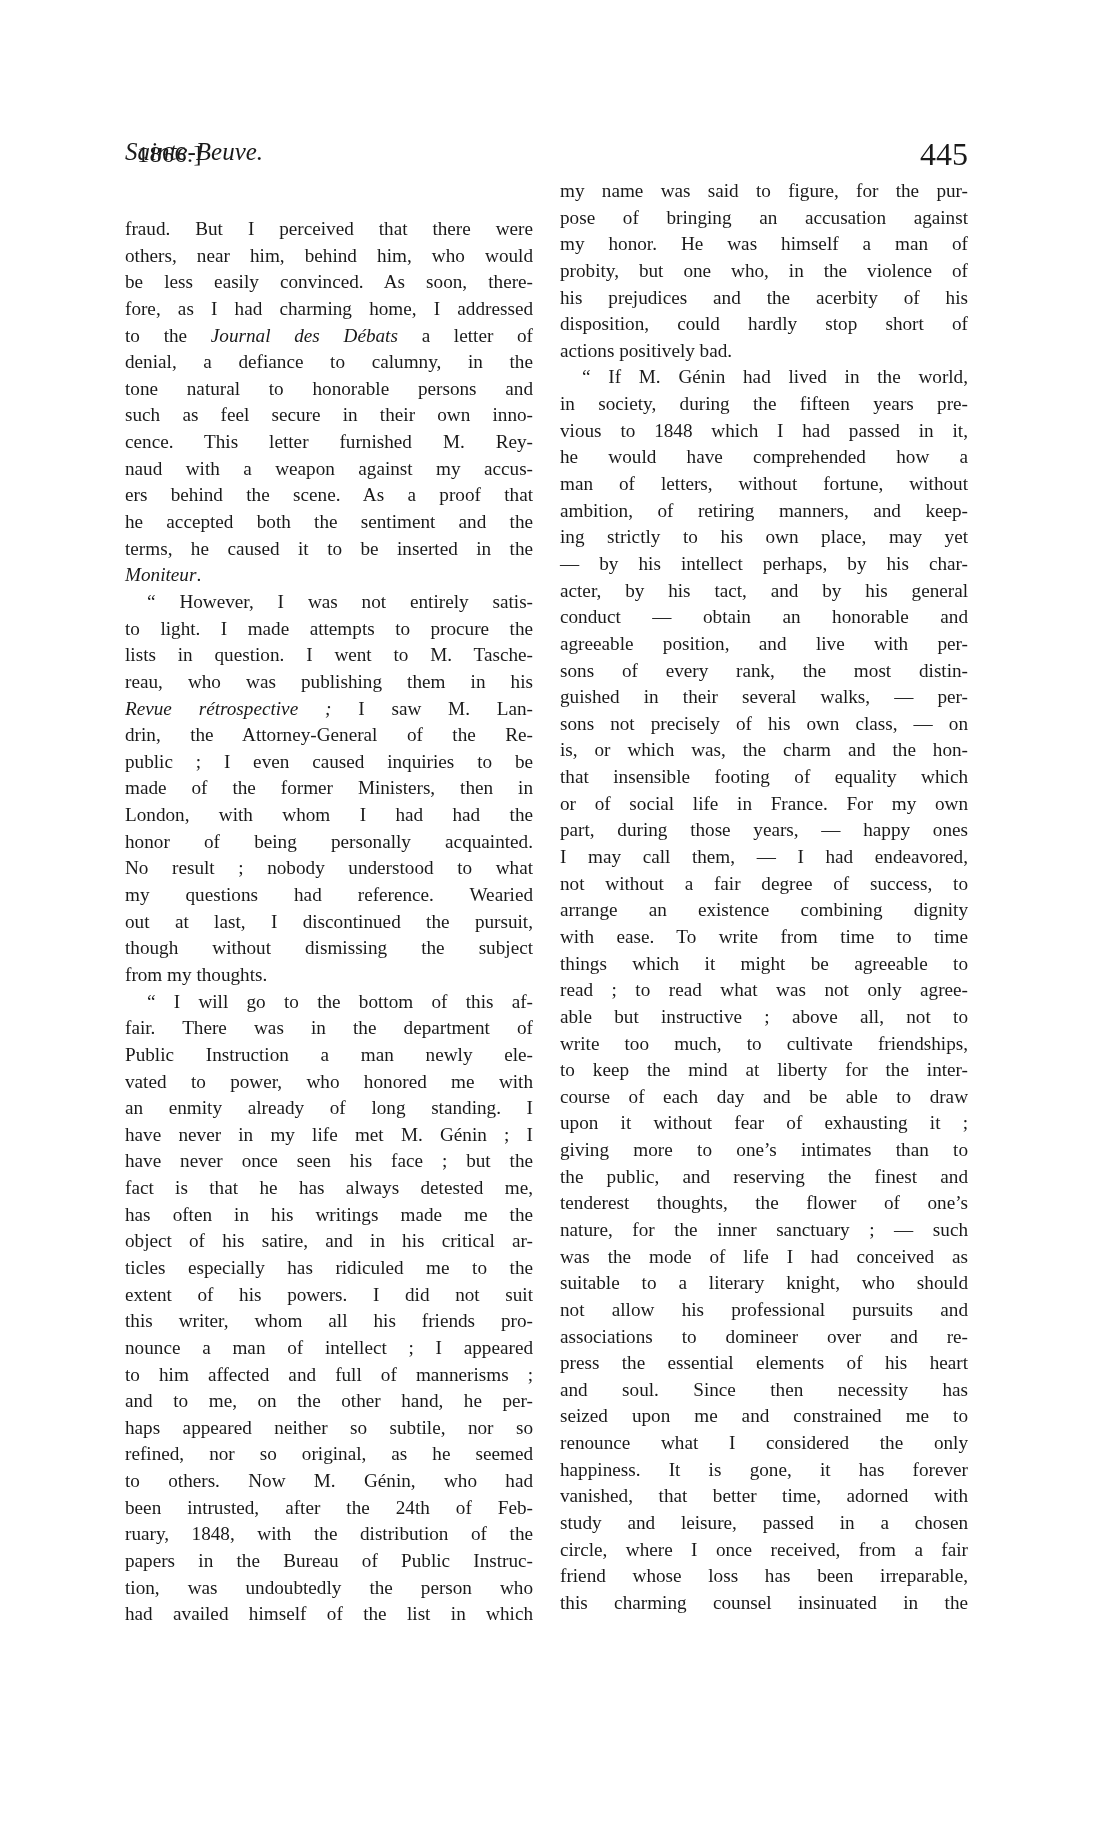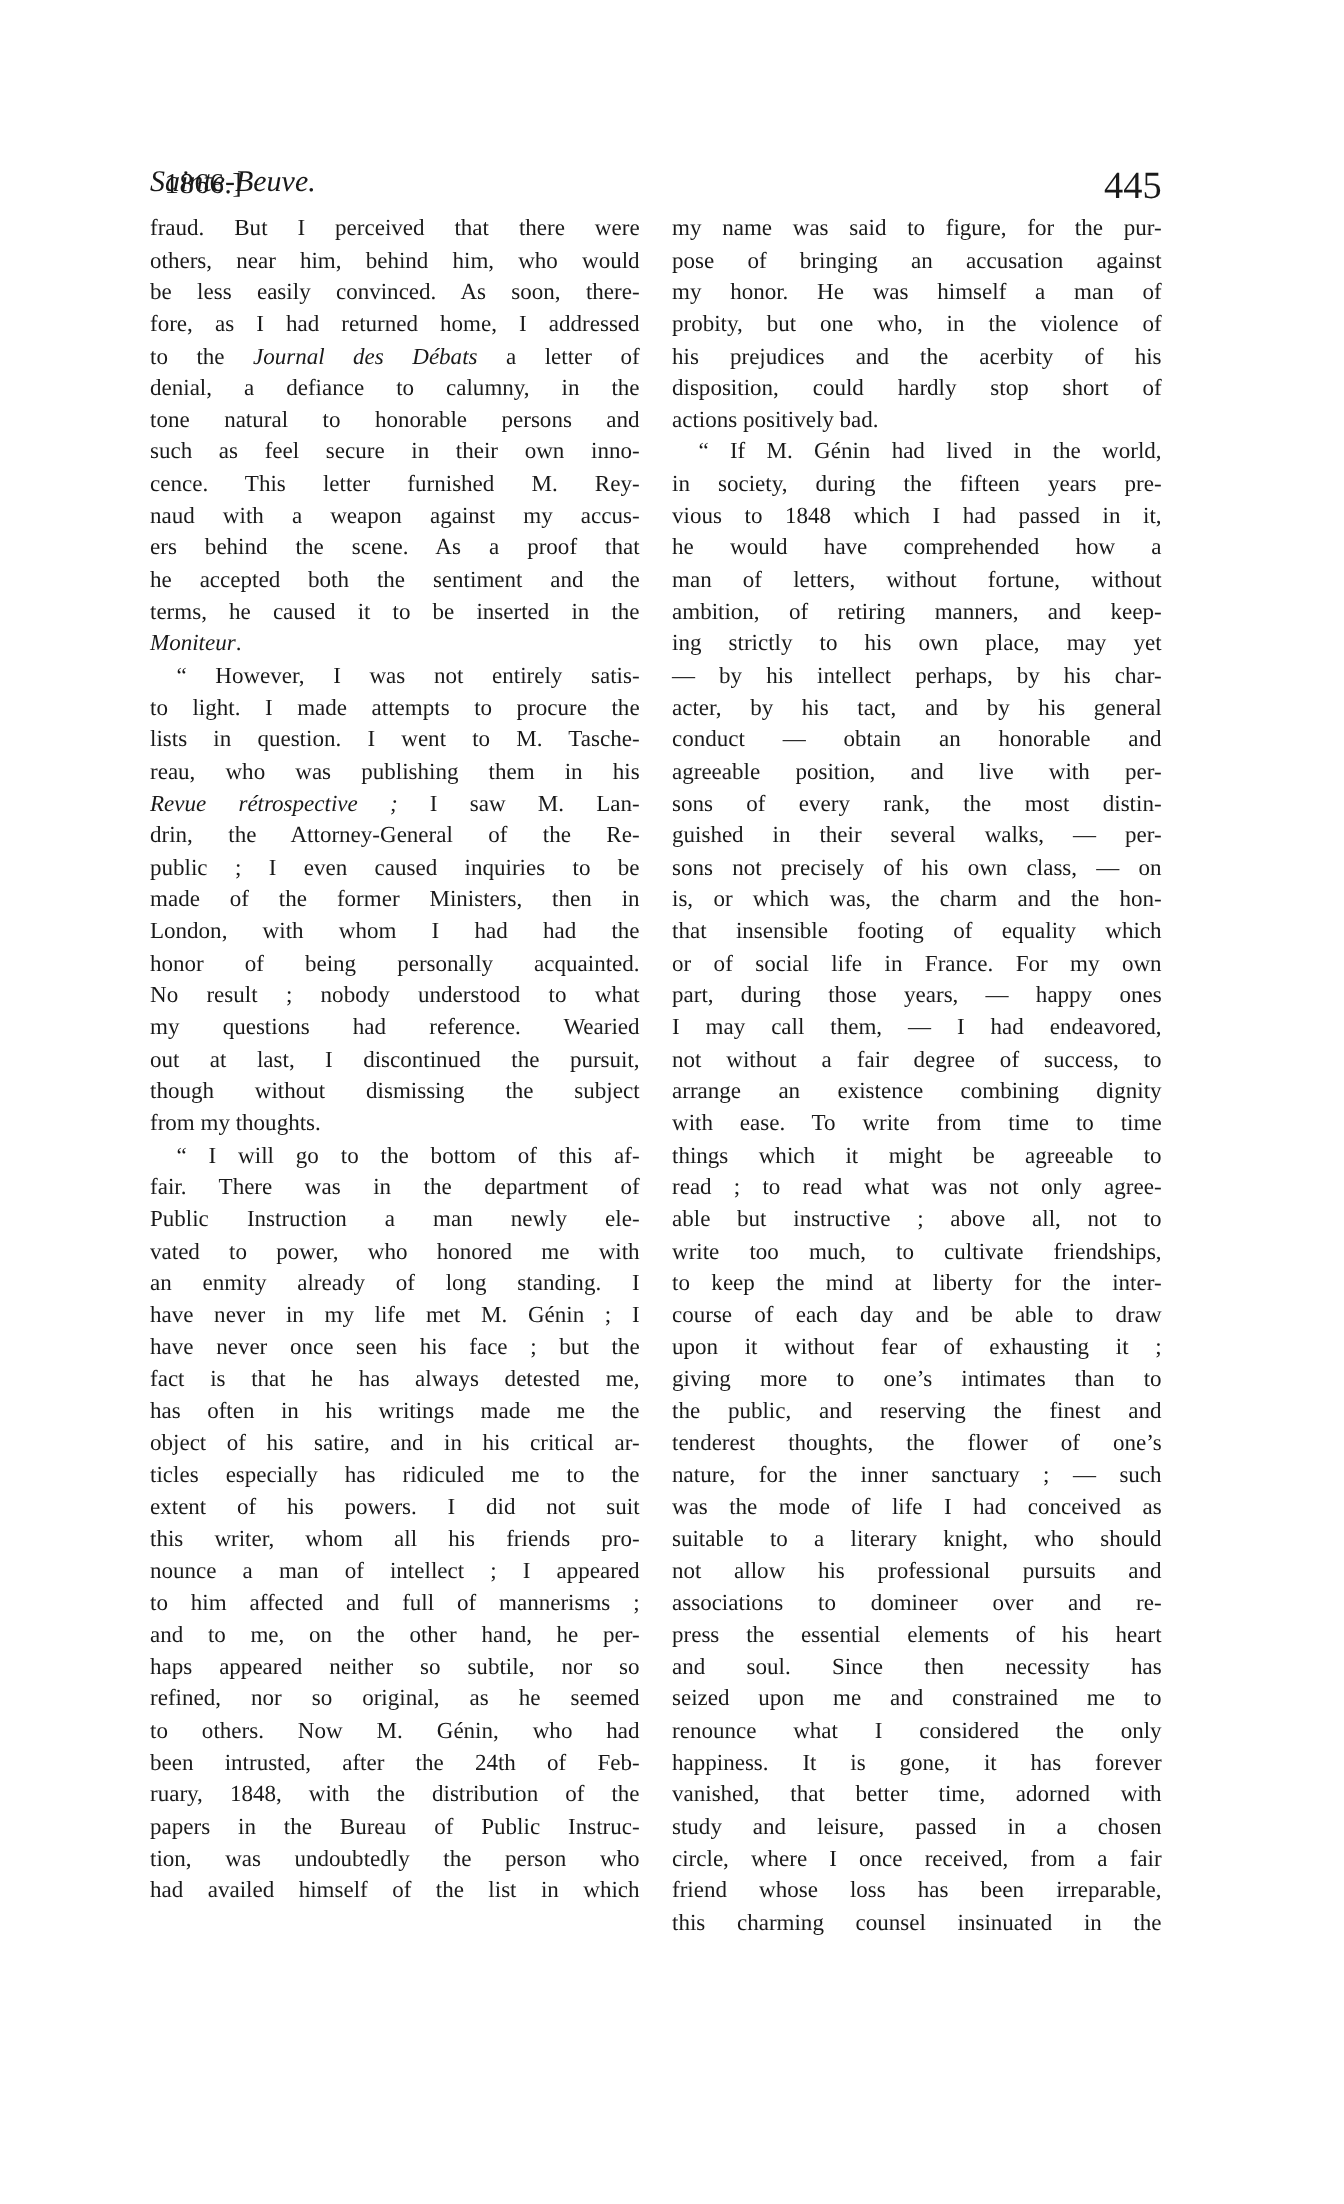--- a/index.html
+++ b/index.html
@@ -58,21 +58,21 @@
       left: 0;
       width: 843px;
     }
     .col {
       position: absolute;
       top: 0;
       width: 408px;
       font-size: 19.2px;
       line-height: 26.65px;
     }
-    .col-left { left: 0; }
+    .col-left { left: 0; margin-top: 38px; }
     .col-right { left: 435px; }
     .line {
       display: block;
       white-space: nowrap;
       text-align: justify;
       text-align-last: justify;
       height: 26.65px;
       overflow: visible;
     }
     .line.last {
@@ -93,21 +93,21 @@
     <span class="rh-left">1866.]</span>
     <span class="rh-center">Sainte-Beuve.</span>
     <span class="rh-right">445</span>
   </div>
 
   <div class="columns">
     <div class="col col-left" id="col-left">
         <span class="line">fraud.  But I perceived that there were</span>
         <span class="line">others, near him, behind him, who would</span>
         <span class="line">be less easily convinced.  As soon, there-</span>
-        <span class="line">fore, as I had returned home, I addressed</span>
+        <span class="line">fore, as I had charming home, I addressed</span>
         <span class="line"><span>to the </span><span class="it">Journal des Débats</span><span> a letter of</span></span>
         <span class="line">denial, a defiance to calumny, in the</span>
         <span class="line">tone natural to honorable persons and</span>
         <span class="line">such as feel secure in their own inno-</span>
         <span class="line">cence.  This letter furnished M. Rey-</span>
         <span class="line">naud with a weapon against my accus-</span>
         <span class="line">ers behind the scene.  As a proof that</span>
         <span class="line">he accepted both the sentiment and the</span>
         <span class="line">terms, he caused it to be inserted in the</span>
         <span class="line last"><span></span><span class="it">Moniteur</span><span>.</span></span>

